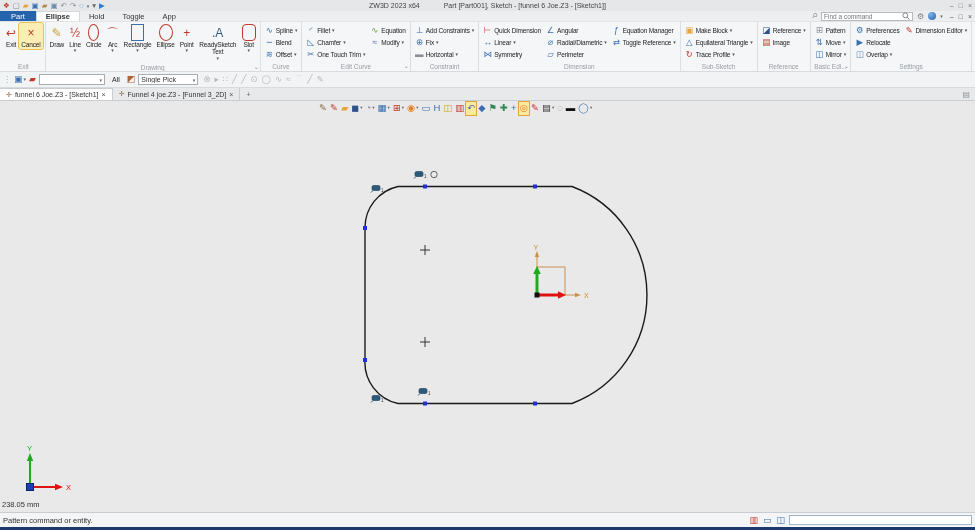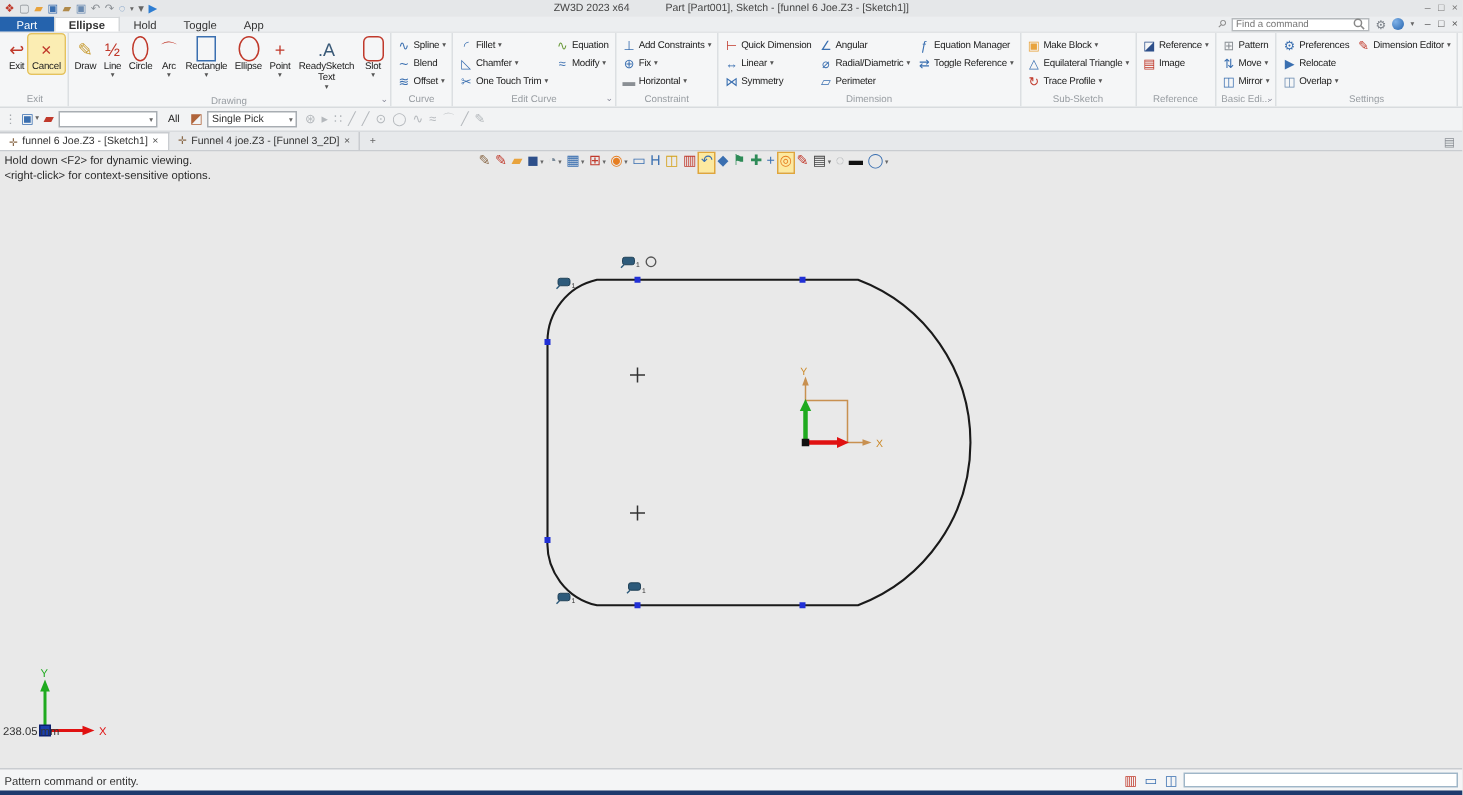--- a/index.html
+++ b/index.html
@@ -68,21 +68,21 @@
   .newtab{padding:0 6px;display:flex;align-items:center;color:#666}
   .tab-list-btn{margin-left:auto;margin-right:5px;display:flex;align-items:center;color:#8a8f94;font-size:8px}
 
   
   .canvas{position:relative;height:411px;background:#e9e9e9;overflow:hidden}
   .hints{position:absolute;left:3px;top:1px;font-size:7.5px;color:#2b2b2b;line-height:1.3;z-index:2}
   .viewtoolbar{position:absolute;left:318px;top:0;display:flex;align-items:center;gap:1px;height:14px;z-index:3}
   .vticon{height:13px;padding:0 1px;display:flex;align-items:center;font-size:9.5px;line-height:1;gap:0}
   .vticon.hl{background:#fce9a0;outline:1px solid #e0a63c}
   .vt-dd{font-size:4.5px;color:#666;margin-left:1px}
-  .measure{position:absolute;left:2px;bottom:20px;font-size:7.5px;color:#333;z-index:2}
+  .measure{position:absolute;left:2px;bottom:3px;font-size:7.5px;color:#333;z-index:2}
   svg.sketch{position:absolute;left:0;top:0;z-index:1}
   svg text{font-family:"Liberation Sans","DejaVu Sans",sans-serif}
 
   
   .statusbar{height:15px;background:#f4f5f6;border-top:1px solid #c9ccd0;display:flex;align-items:center;font-size:7.5px;color:#333;padding:0 3px;gap:4px}
   .status-icons{margin-left:auto;display:flex;gap:5px;align-items:center}
   .status-icons span{font-size:9px;color:#3a6fb0}
   .status-input{width:183px;height:10px;background:#fff;border:1px solid #9fb6c8;font-size:7px;font-family:inherit;outline:none;padding:0 2px}
   .navy{height:3px;background:#1e3a6d}
 </style>
@@ -460,24 +460,20 @@
     <div class="dtab">
       <span class="doc-ic">✛</span>
       <span>Funnel 4 joe.Z3 - [Funnel 3_2D]</span>
       <span class="close">×</span>
     </div>
     <div class="newtab">+</div>
     <div class="tab-list-btn">▤</div>
   </div>
 
 <div class="canvas">
-  <div class="hints">
-    <div>Hold down &lt;F2&gt; for dynamic viewing.</div>
-    <div>&lt;right-click&gt; for context-sensitive options.</div>
-  </div>
 
   <div class="viewtoolbar" id="view-toolbar">
       <div class="vticon">
         <span style="color: rgb(138, 106, 74);">✎</span>
       </div>
       <div class="vticon">
         <span style="color: rgb(192, 57, 43);">✎</span>
       </div>
       <div class="vticon">
         <span style="color: rgb(232, 163, 61);">▰</span>

